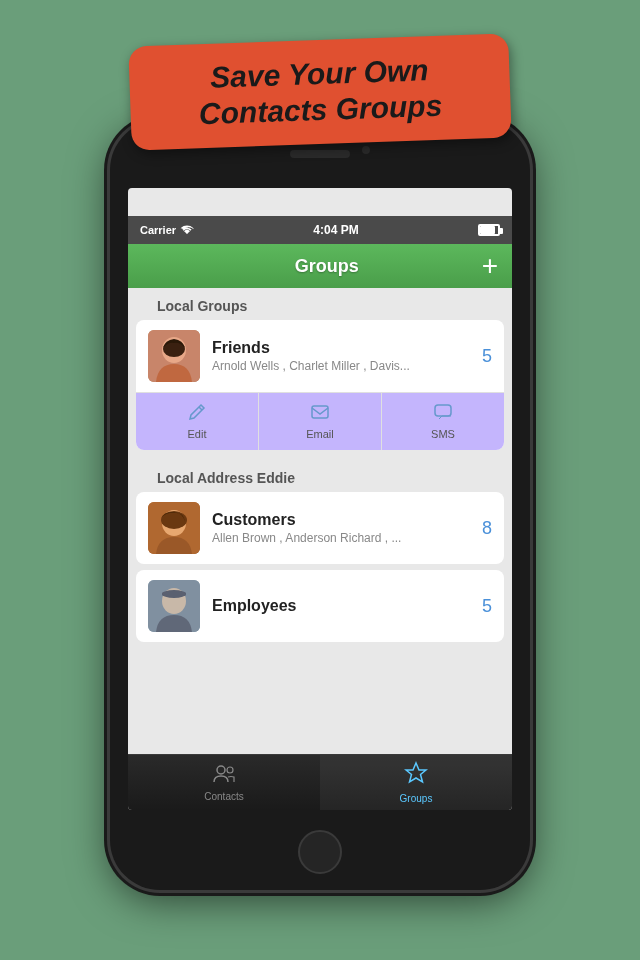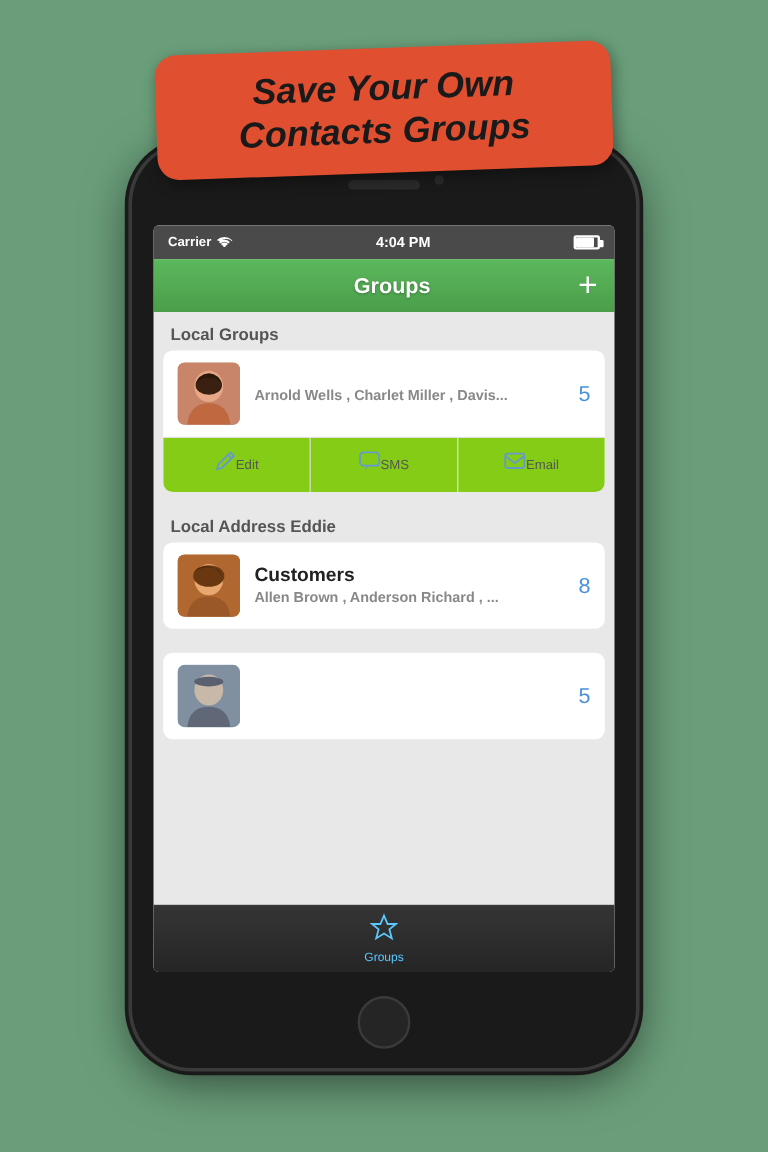--- a/index.html
+++ b/index.html
@@ -71,20 +71,21 @@
 
     
     .status-bar {
       background: #4a4a4a;
       height: 28px;
       display: flex;
       align-items: center;
       justify-content: space-between;
       padding: 0 12px;
       flex-shrink: 0;
+      margin-top: 28px;
     }
 
     .status-carrier {
       color: #fff;
       font-size: 11px;
       font-weight: 600;
       display: flex;
       align-items: center;
       gap: 4px;
     }
@@ -155,21 +156,21 @@
     }
 
     
     .content {
       flex: 1;
       overflow-y: auto;
       background: #e8e8e8;
     }
 
     .section-header {
-      padding: 10px 14px 6px;
+      padding: 10px 29px 6px;
       font-size: 14px;
       font-weight: 700;
       color: #555;
     }
 
     
     .group-item {
       background: #fff;
       margin: 0 8px 2px;
       border-radius: 8px;
@@ -224,46 +225,45 @@
     .group-name {
       font-size: 16px;
       font-weight: 700;
       color: #222;
     }
 
     .group-members {
       font-size: 12px;
       color: #888;
       margin-top: 2px;
-      font-weight: bold;
     }
 
     .group-count {
       font-size: 18px;
       color: #4a90d9;
       font-weight: 400;
       margin-left: 8px;
     }
 
     
     .action-row {
       display: flex;
       border-top: 1px solid #e0e0e0;
     }
 
     .action-btn {
       flex: 1;
       display: flex;
-      flex-direction: row;
+      flex-direction: column;
       align-items: center;
       justify-content: center;
       padding: 10px 0;
       border-right: 1px solid #e0e0e0;
       cursor: pointer;
-      background: #84cc16;
+      background: #c4b5fd;
     }
 
     .action-btn:last-child {
       border-right: none;
     }
 
     .action-icon {
       font-size: 18px;
       margin-bottom: 2px;
     }
@@ -405,61 +405,62 @@
             <div class="group-avatar avatar-woman1">
               <svg viewBox="0 0 52 52" width="52" height="52">
                 <rect width="52" height="52" fill="#c8856a"></rect>
                 <ellipse cx="26" cy="20" rx="12" ry="13" fill="#e8a888"></ellipse>
                 <path d="M8 52 Q10 34 26 34 Q42 34 44 52Z" fill="#c06840"></path>
                 <ellipse cx="26" cy="19" rx="11" ry="8" fill="#3a2010"></ellipse>
                 <path d="M15 18 Q20 12 26 13 Q32 12 37 18 Q35 10 26 9 Q17 10 15 18Z" fill="#2a1808"></path>
               </svg>
             </div>
             <div class="group-info">
+              <div class="group-name">Friends</div>
               <div class="group-members">Arnold Wells , Charlet Miller , Davis...</div>
             </div>
             <div class="group-count">5</div>
           </div>
 
           <div class="action-row">
             <div class="action-btn">
               <div class="action-icon edit-icon">
                 <svg width="18" height="18" viewBox="0 0 18 18" fill="none">
                   <path d="M13 2L16 5L6 15L2 16L3 12L13 2Z" stroke="#6699cc" stroke-width="1.5" fill="none"></path>
                   <path d="M11 4L14 7" stroke="#6699cc" stroke-width="1.5"></path>
                 </svg>
               </div>
               <div class="action-label">Edit</div>
             </div>
             <div class="action-btn">
+              <div class="action-icon email-icon">
+                <svg width="18" height="18" viewBox="0 0 18 18" fill="none">
+                  <rect x="1" y="3" width="16" height="12" rx="2" stroke="#6699cc" stroke-width="1.5" fill="none"></rect>
+                  <path d="M1 5L9 11L17 5" stroke="#6699cc" stroke-width="1.5"></path>
+                </svg>
+              </div>
+              <div class="action-label">Email</div>
+            </div>
+            <div class="action-btn">
               <div class="action-icon sms-icon">
                 <svg width="18" height="18" viewBox="0 0 18 18" fill="none">
                   <rect x="1" y="2" width="16" height="11" rx="3" stroke="#6699cc" stroke-width="1.5" fill="none"></rect>
                   <path d="M5 16L8 13H17" stroke="#6699cc" stroke-width="1" fill="none"></path>
                 </svg>
               </div>
               <div class="action-label">SMS</div>
             </div>
-            <div class="action-btn">
-              <div class="action-icon email-icon">
-                <svg width="18" height="18" viewBox="0 0 18 18" fill="none">
-                  <rect x="1" y="3" width="16" height="12" rx="2" stroke="#6699cc" stroke-width="1.5" fill="none"></rect>
-                  <path d="M1 5L9 11L17 5" stroke="#6699cc" stroke-width="1.5"></path>
-                </svg>
-              </div>
-              <div class="action-label">Email</div>
-            </div>
           </div>
         </div>
 
         <div class="section-gap"></div>
 
         <div class="section-header">Local Address Eddie</div>
 
-        <div class="group-item" style="margin-bottom: 20px;">
+        <div class="group-item" style="margin-bottom: 6px;">
           <div class="group-row">
             <div class="group-avatar avatar-woman2">
               <svg viewBox="0 0 52 52" width="52" height="52">
                 <rect width="52" height="52" fill="#b06830"></rect>
                 <ellipse cx="26" cy="21" rx="12" ry="13" fill="#e8a870"></ellipse>
                 <path d="M8 52 Q10 35 26 35 Q42 35 44 52Z" fill="#9a5828"></path>
                 <ellipse cx="26" cy="18" rx="13" ry="9" fill="#6a3810"></ellipse>
                 <path d="M13 16 Q20 8 33 12 Q36 14 37 20 Q35 11 26 10 Q17 9 13 16Z" fill="#4a2808"></path>
               </svg>
             </div>
@@ -476,31 +477,43 @@
             <div class="group-avatar avatar-man1">
               <svg viewBox="0 0 52 52" width="52" height="52">
                 <rect width="52" height="52" fill="#8090a0"></rect>
                 <ellipse cx="26" cy="21" rx="12" ry="13" fill="#c8b8a8"></ellipse>
                 <path d="M8 52 Q10 35 26 35 Q42 35 44 52Z" fill="#606878"></path>
                 <rect x="14" y="12" width="24" height="4" rx="2" fill="#5a6070"></rect>
                 <ellipse cx="26" cy="14" rx="12" ry="4" fill="#5a6070"></ellipse>
               </svg>
             </div>
             <div class="group-info">
+              <div class="group-name">Employees</div>
             </div>
             <div class="group-count">5</div>
           </div>
         </div>
 
         <div class="section-gap"></div>
 
       </div>
 
       <div class="tab-bar">
 
+        <div class="tab-item">
+          <div class="tab-icon contacts-icon">
+            <svg width="24" height="20" viewBox="0 0 24 20" fill="none">
+              <circle cx="9" cy="7" r="4" stroke="#888" stroke-width="1.5" fill="none"></circle>
+              <path d="M2 19 Q2 13 9 13 Q16 13 16 19" stroke="#888" stroke-width="1.5" fill="none"></path>
+              <circle cx="18" cy="7" r="3" stroke="#888" stroke-width="1.2" fill="none"></circle>
+              <path d="M16 14 Q19 13 22 14 Q22 17 22 19" stroke="#888" stroke-width="1.2" fill="none"></path>
+            </svg>
+          </div>
+          <div class="tab-label">Contacts</div>
+        </div>
 
         <div class="tab-item active">
           <div class="tab-icon groups-icon">
             <svg width="24" height="24" viewBox="0 0 24 24" fill="none">
               <path d="M12 2L15 9H22L16.5 13.5L18.5 21L12 17L5.5 21L7.5 13.5L2 9H9L12 2Z" stroke="#5bc8ff" stroke-width="1.5" fill="none"></path>
             </svg>
           </div>
           <div class="tab-label" style="color:#5bc8ff;">Groups</div>
         </div>
 

